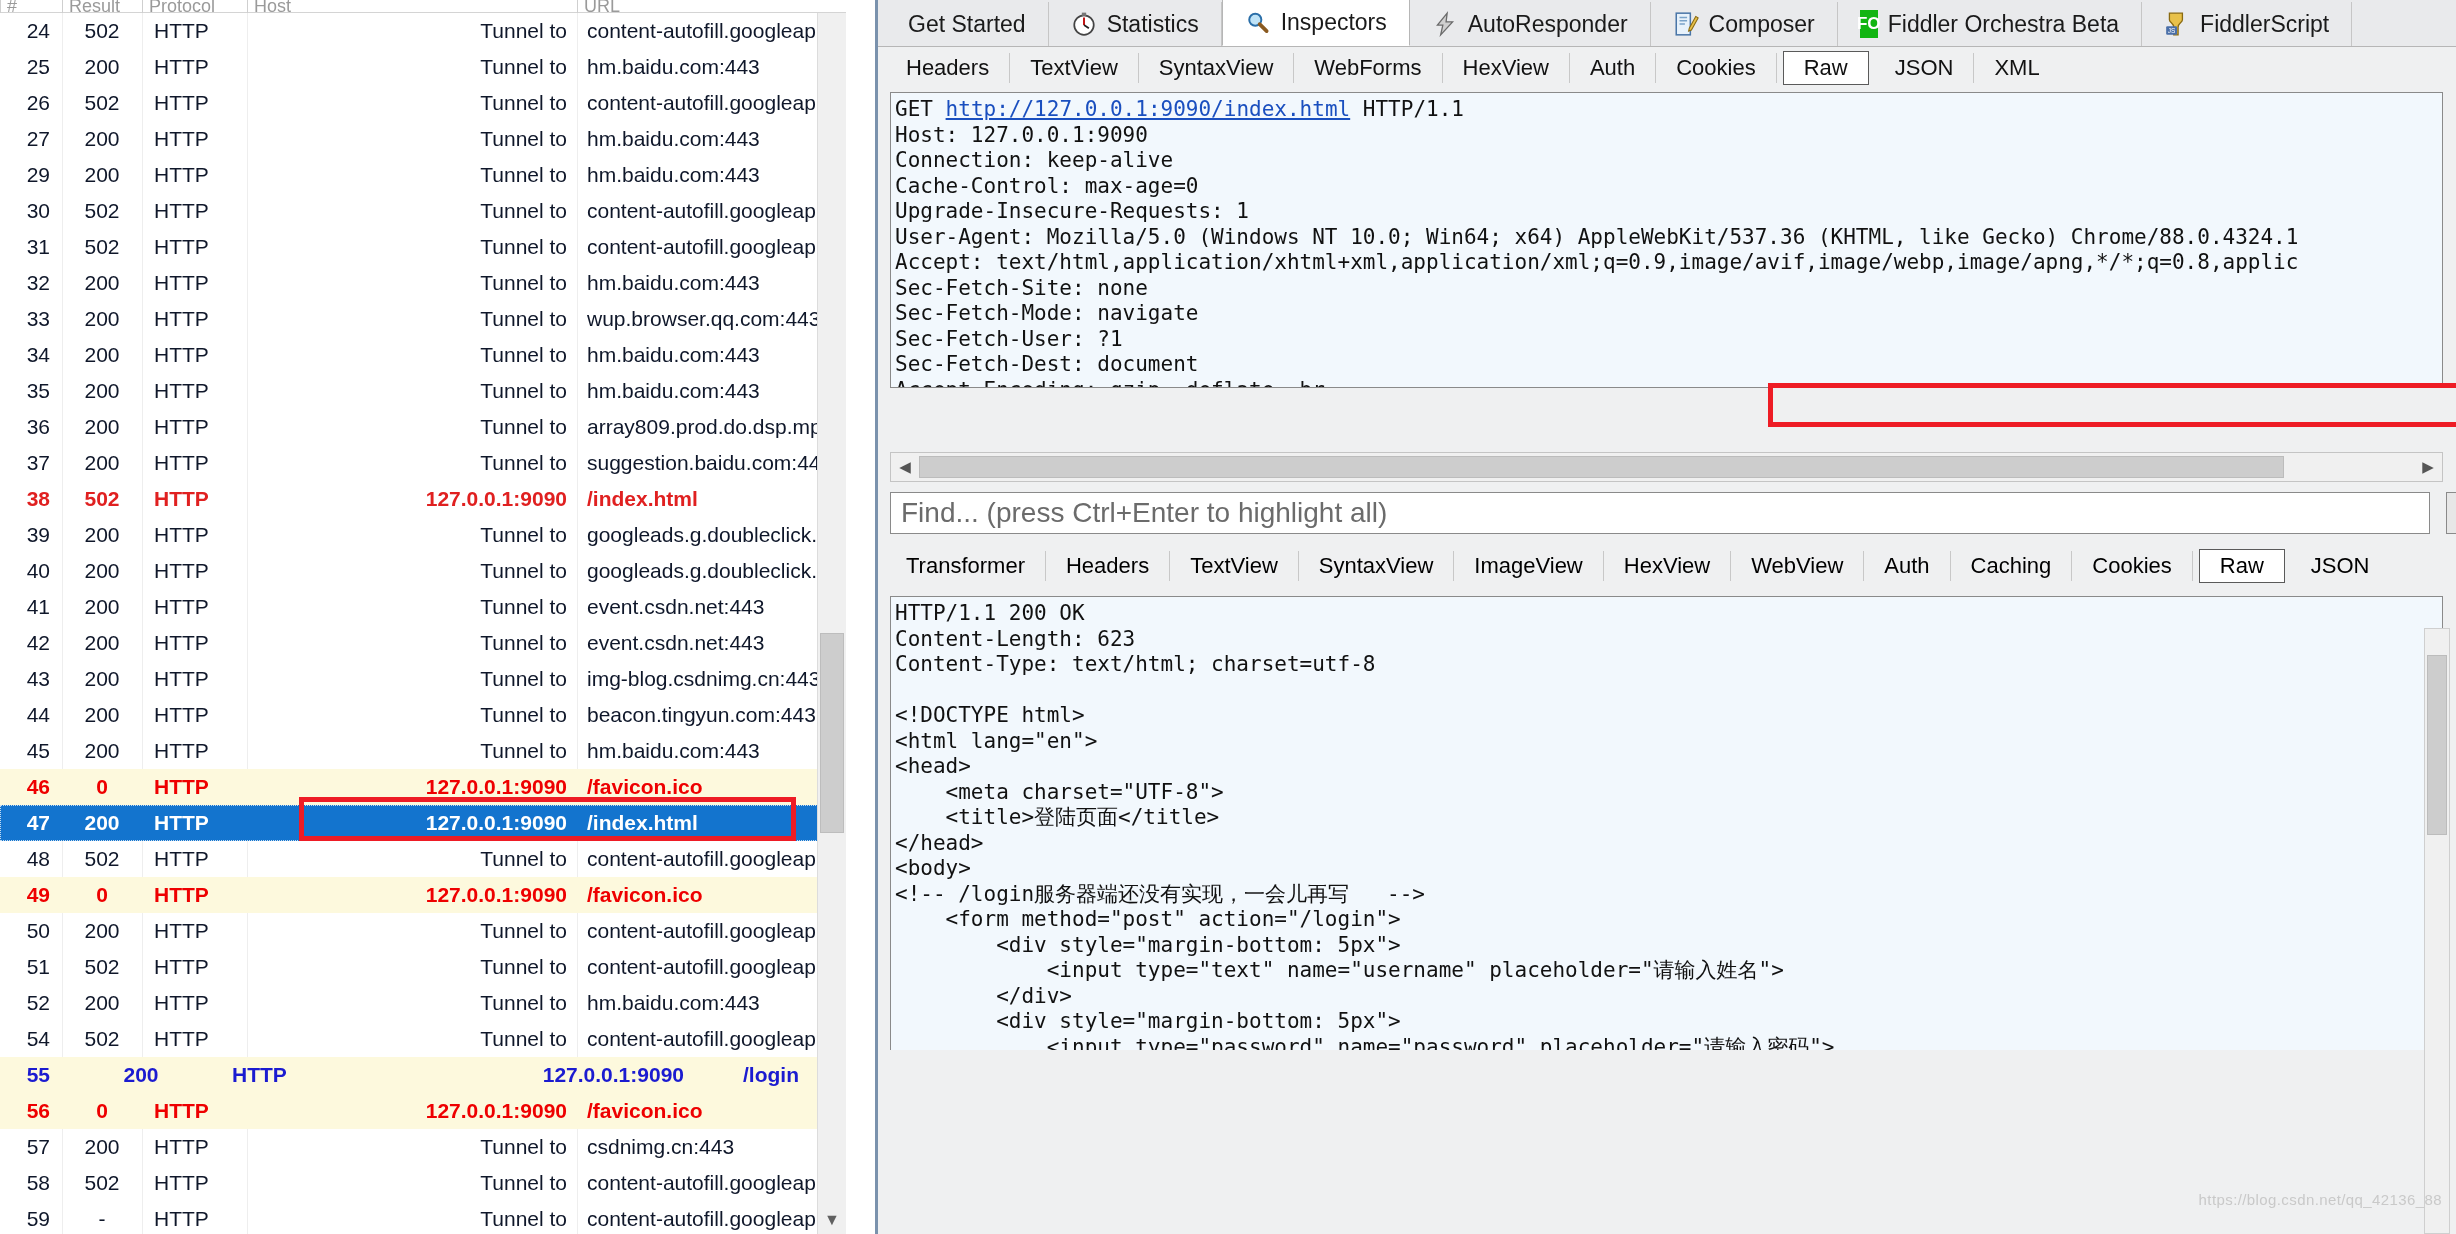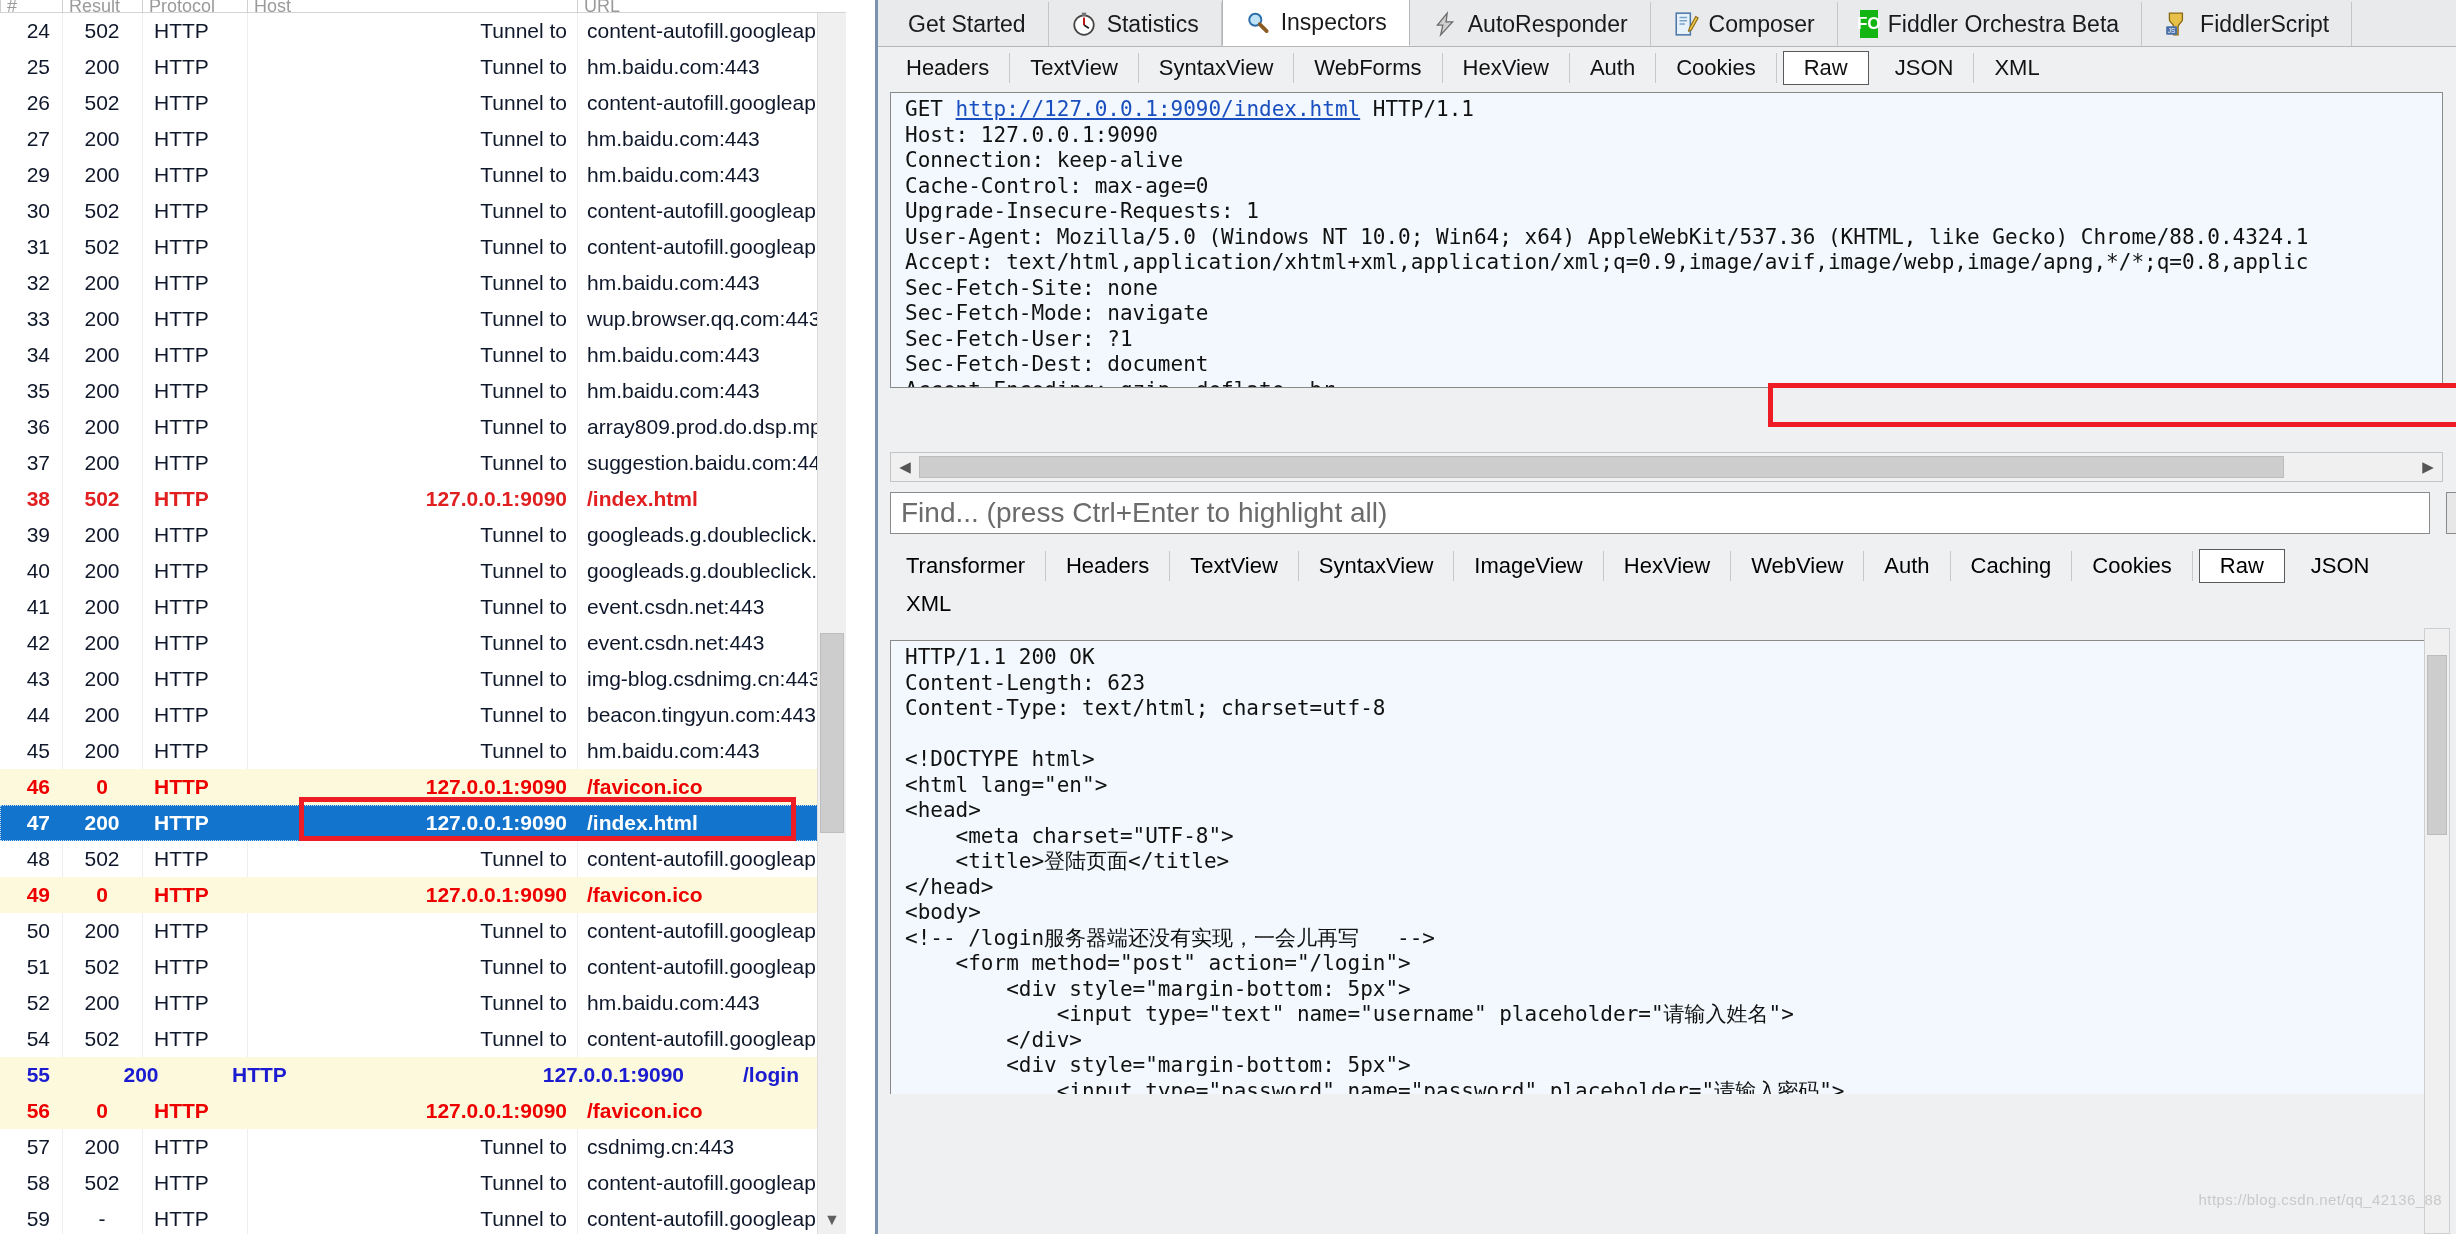--- a/index.html
+++ b/index.html
@@ -147,21 +147,21 @@
   .raw-box {
     position: absolute;
     background: #f2f8fd;
     border: 1px solid #8a8a8a;
     overflow: hidden;
     font-family: "DejaVu Sans Mono", "Liberation Mono", monospace;
     font-size: 21px;
     line-height: 25.5px;
     color: #111111;
     white-space: pre;
-    padding: 4px 14px;
+    padding: 4px 4px;
   }
   .raw-req { top: 92px; left: 12px; width: 1553px; height: 296px; }
   .raw-line { display: block; }
   .raw-line a { color: #1a4fbf; text-decoration: underline; }
 
   
   .hsb {
     position: absolute; left: 12px; width: 1553px; height: 30px;
     background: #f0f0f0; border: 1px solid #c4c4c4;
     display: flex; align-items: center;
@@ -184,21 +184,21 @@
   .notepad-btn {
     position: absolute; top: 492px; left: 1568px;
     height: 42px; padding: 0 14px;
     background: #e7e7e7; border: 1px solid #8a8a8a;
     font-size: 22px; display: flex; align-items: center; white-space: nowrap;
   }
 
   
   .resp-tabs1 { position: absolute; top: 546px; left: 8px; right: 0; height: 40px; display: flex; align-items: center; font-size: 22px; }
   .resp-tabs2 { position: absolute; top: 584px; left: 8px; right: 0; height: 40px; display: flex; align-items: center; font-size: 22px; }
-  .raw-resp { top: 640px; left: 12px; width: 1553px; height: 454px; border-bottom: none; }
+  .raw-resp { top: 596px; left: 12px; width: 1553px; height: 454px; border-bottom: none; }
 
   
   .rsb { position: absolute; top: 628px; right: 6px; width: 26px; height: 606px; background: #f0f0f0; border: 1px solid #cfcfcf; }
   .rsb .rthumb { position: absolute; left: 2px; right: 2px; top: 26px; height: 180px; background: #cdcdcd; border: 1px solid #bcbcbc; }
 
   .watermark {
     position: absolute; right: 14px; bottom: 26px;
     font-size: 15px; color: #c9c9c9; letter-spacing: 0.4px;
   }
 

